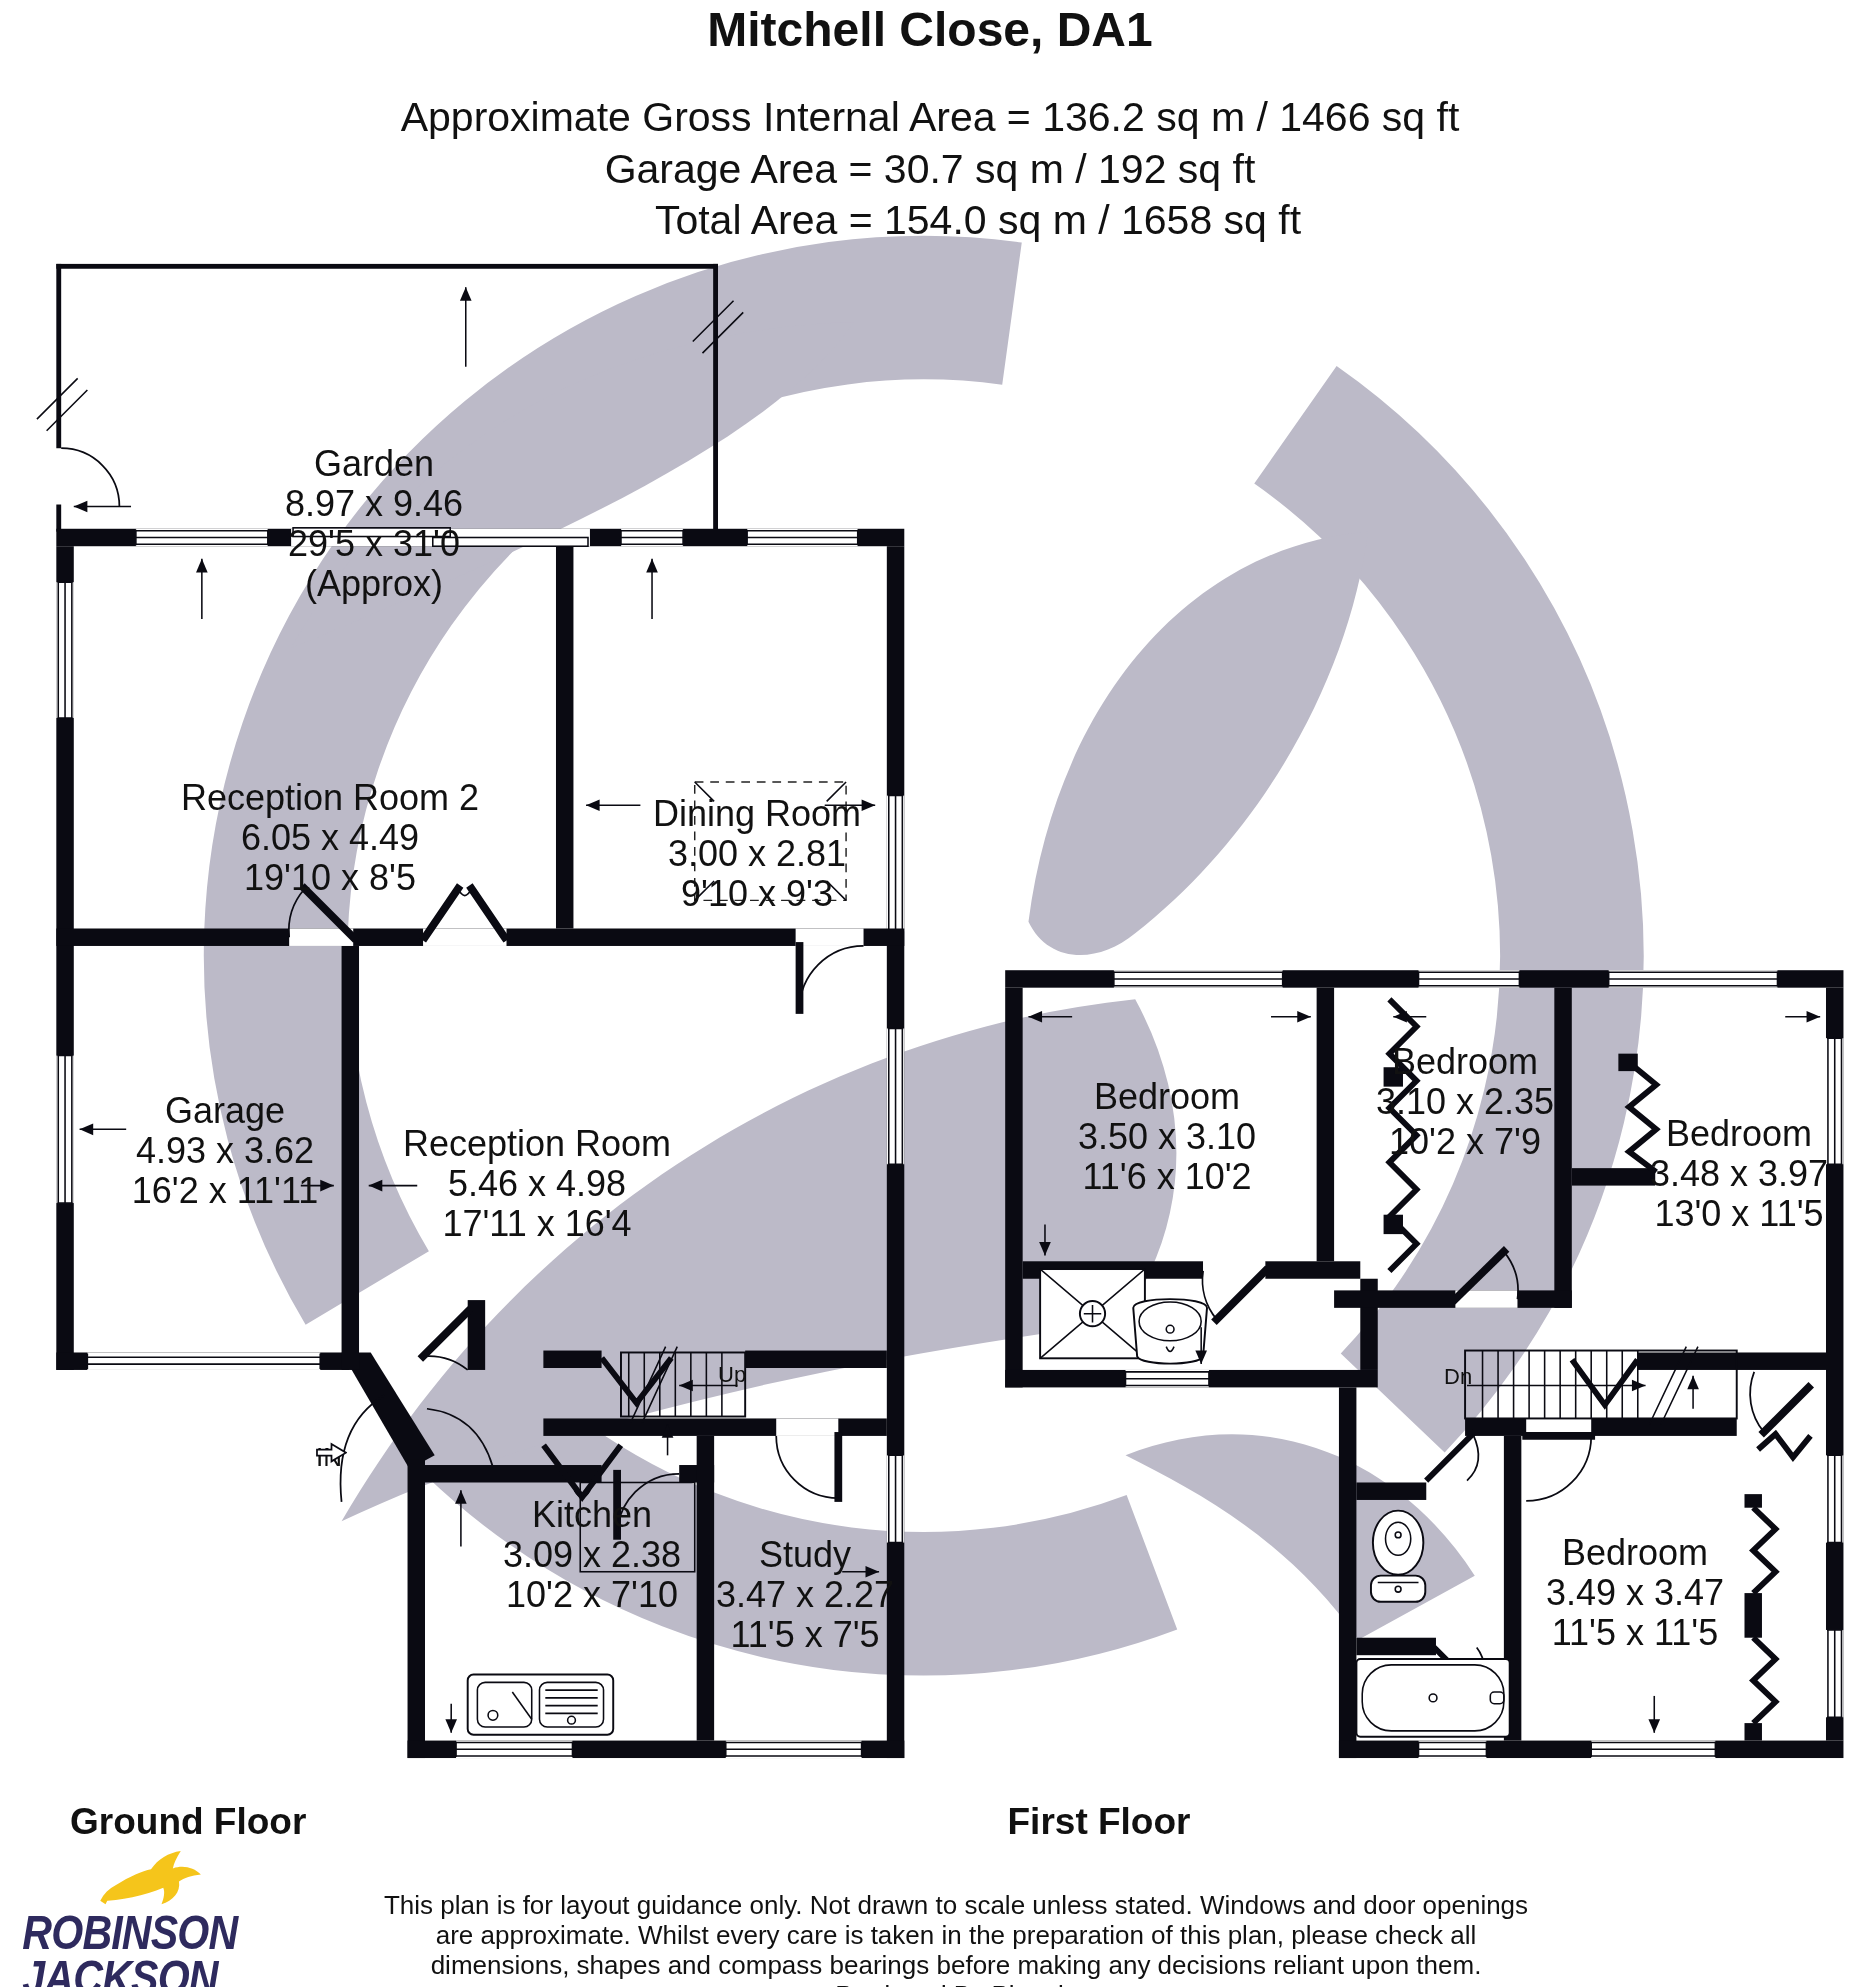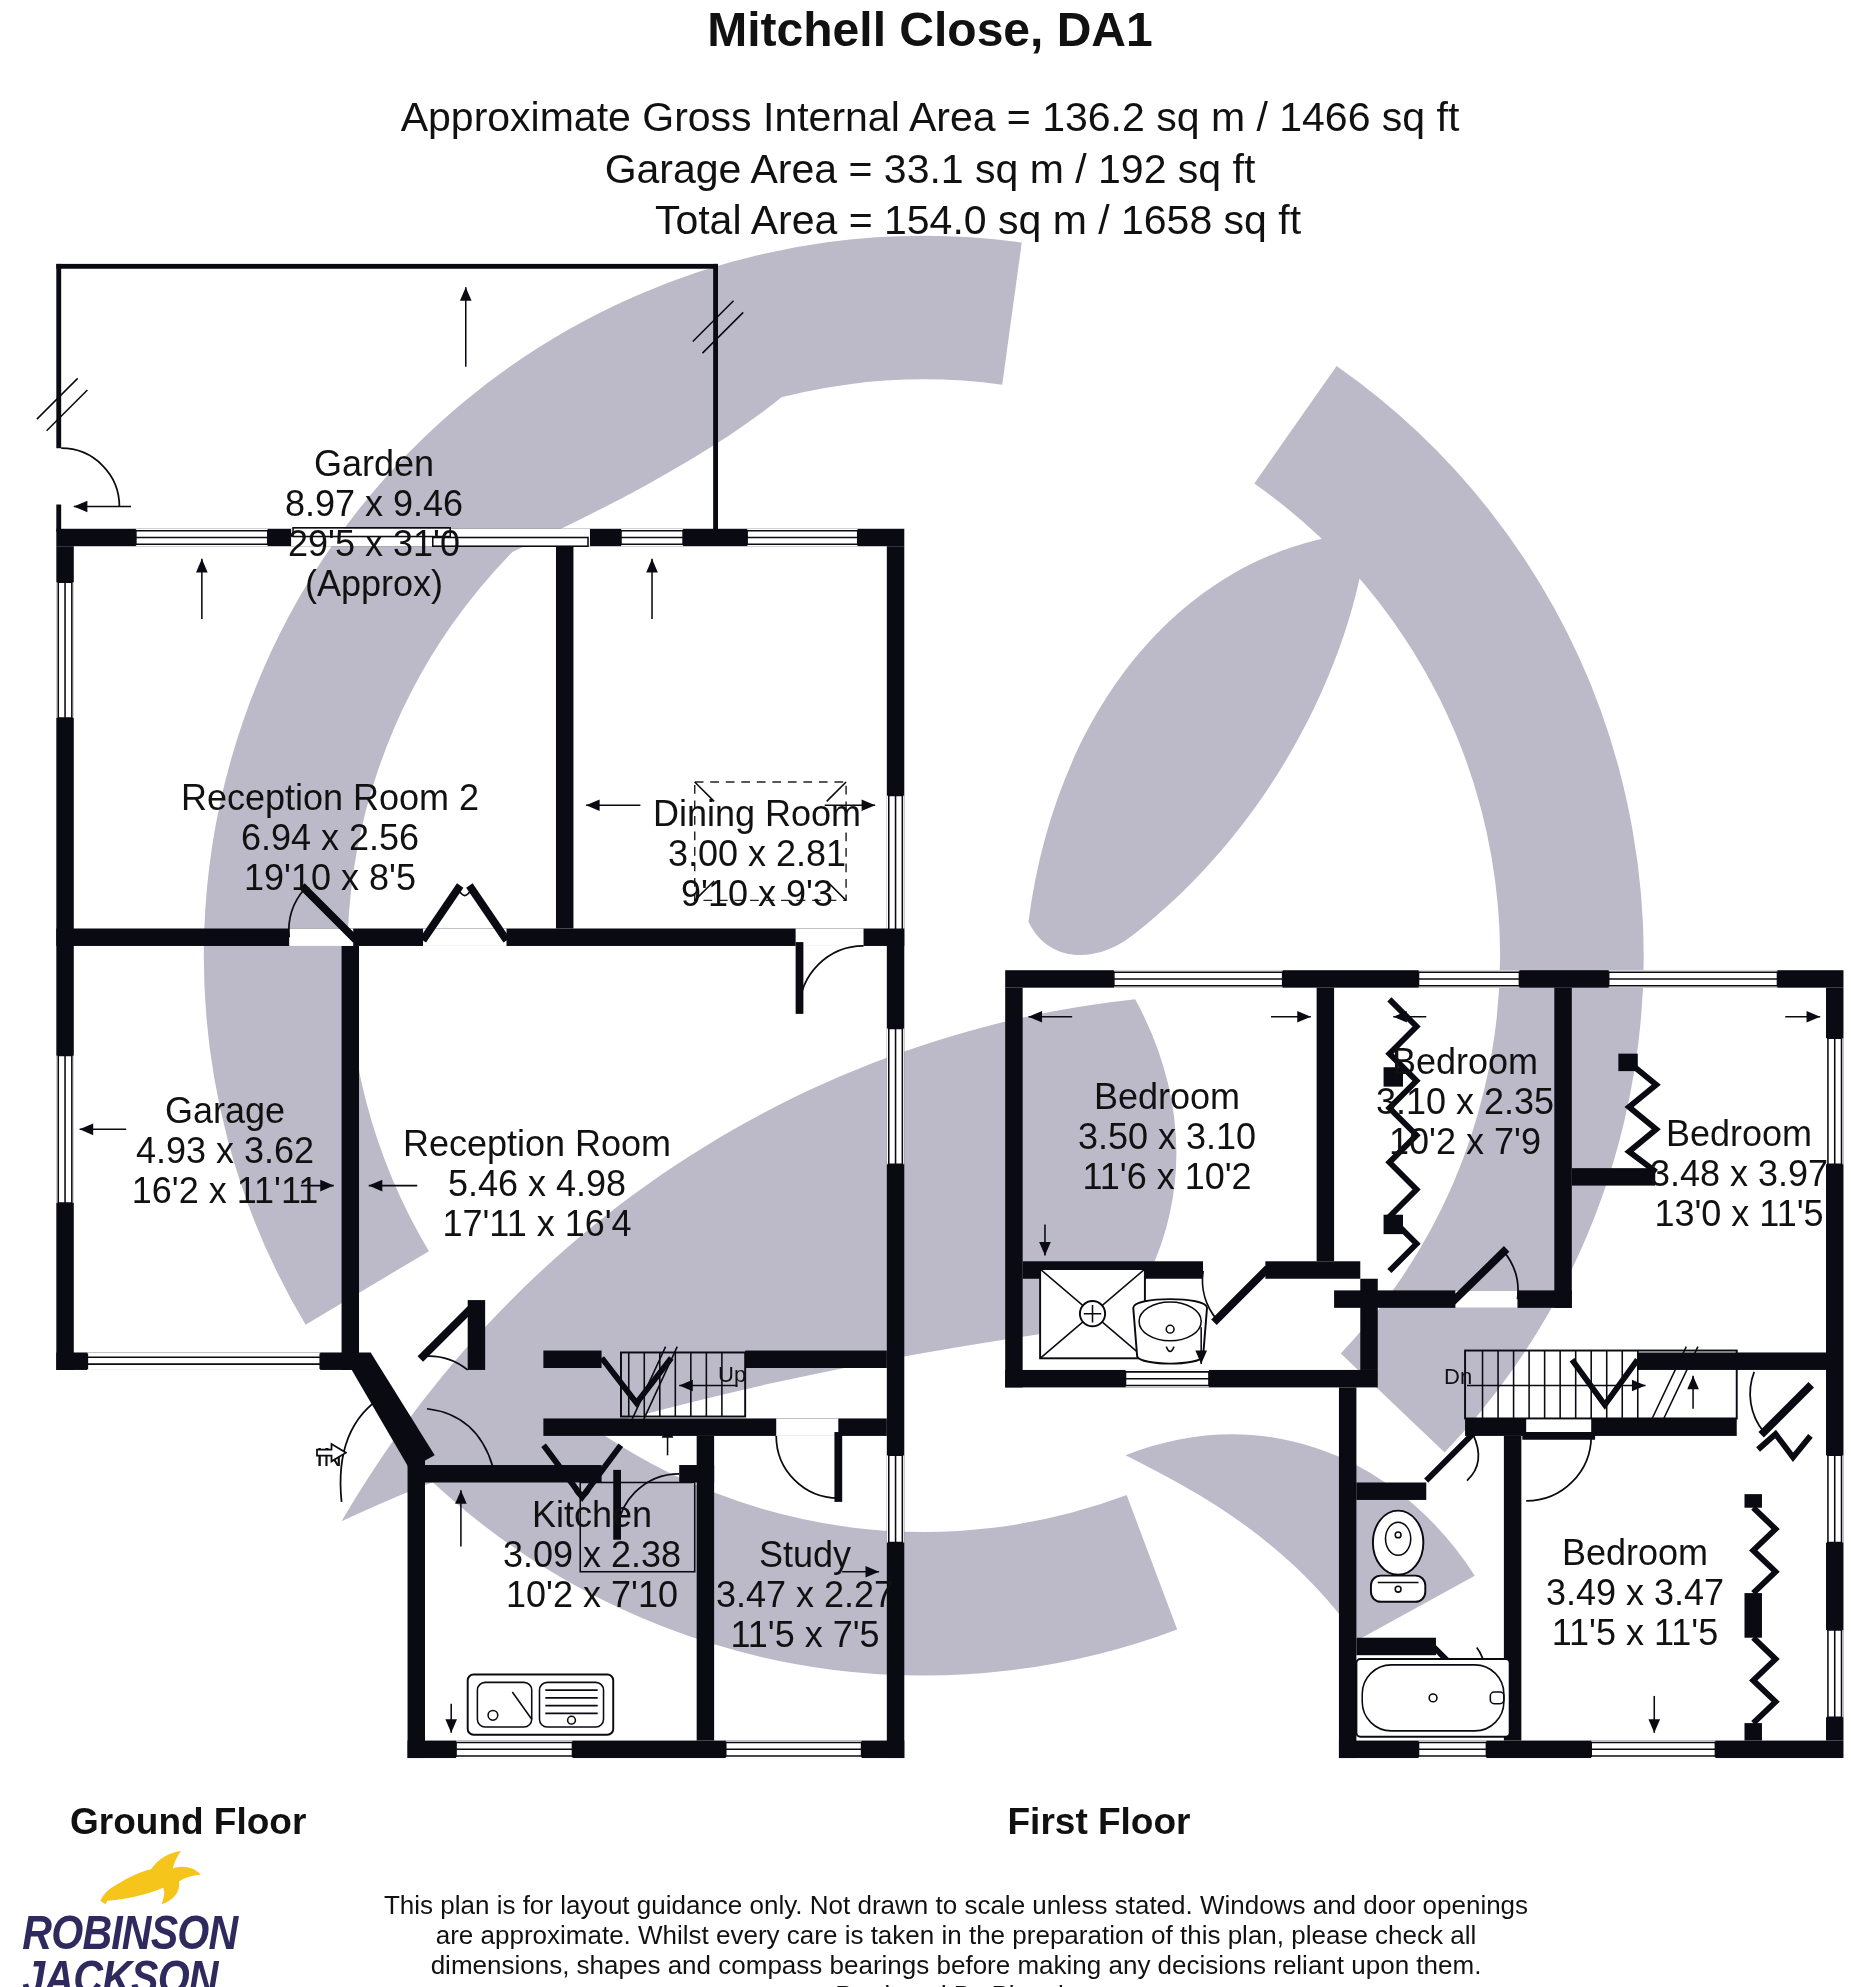--- a/index.html
+++ b/index.html
@@ -327,32 +327,32 @@
         <path class="ar" d="M1077,1262 L1077,1294"></path>
         <path class="ar" d="M1745,1452 L1745,1418"></path>
         <path class="ar" d="M1705,1748 L1705,1786"></path>
         <path class="ar" d="M1238,1368 L1238,1406"></path>
       </g>
     </g>
   </svg>
 
   <div class="title">Mitchell Close, DA1</div>
   <div class="area-line" style="top:94px;">Approximate Gross Internal Area = 136.2 sq m / 1466 sq ft</div>
-  <div class="area-line" style="top:146px;">Garage Area = 33.1 sq m / 192 sq ft</div>
+  <div class="area-line" style="top:146px;">Garage Area = 30.7 sq m / 192 sq ft</div>
   <div class="area-line" style="top:197px;padding-left:48px;">Total Area = 154.0 sq m / 1658 sq ft</div>
 
   <div class="room-label" style="left:374px;top:444px;">
     <div>Garden</div>
     <div>8.97 x 9.46</div>
     <div>29'5 x 31'0</div>
     <div>(Approx)</div>
   </div>
   <div class="room-label" style="left:330px;top:778px;">
     <div>Reception Room 2</div>
-    <div>6.94 x 2.56</div>
+    <div>6.05 x 4.49</div>
     <div>19'10 x 8'5</div>
   </div>
   <div class="room-label" style="left:757px;top:794px;">
     <div>Dining Room</div>
     <div>3.00 x 2.81</div>
     <div>9'10 x 9'3</div>
   </div>
   <div class="room-label" style="left:225px;top:1091px;">
     <div>Garage</div>
     <div>4.93 x 3.62</div>

